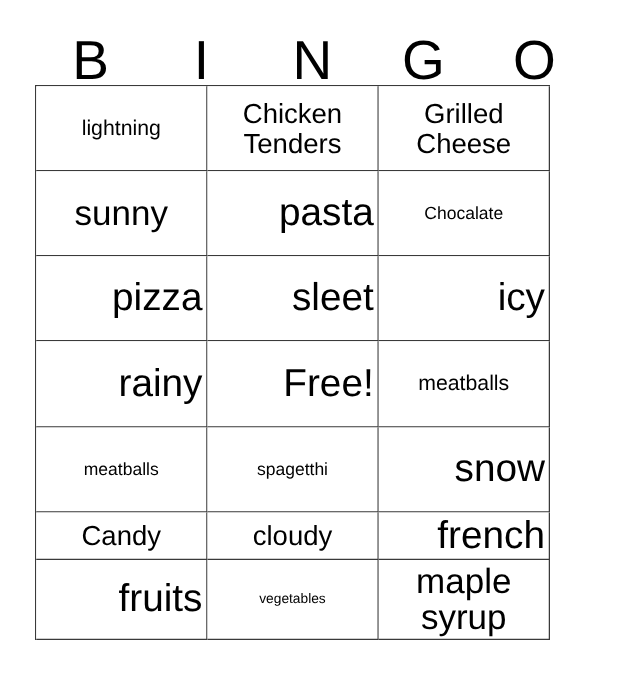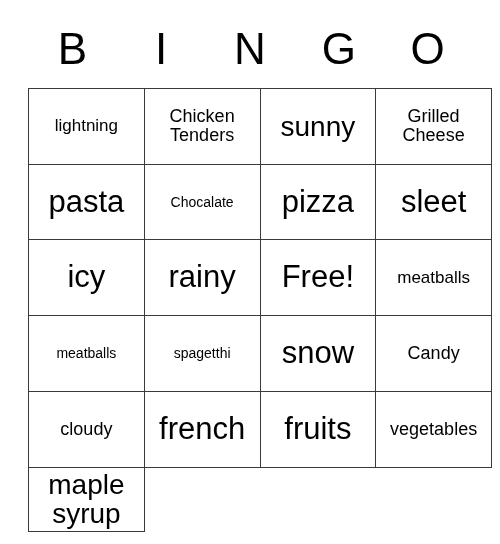--- a/index.html
+++ b/index.html
@@ -43,26 +43,26 @@
     font-weight: 400;
     letter-spacing: 0px;
     color: #000000;
     user-select: none;
   }
 
   
   #bingo-grid {
     position: absolute;
     left: 28px;
-    top: 88px;
-    width: 464px;
+    top: 68px;
+    width: 412px;
     height: 444px;
     box-sizing: border-box;
     display: grid;
-    grid-template-columns: repeat(4, 1fr);
+    grid-template-columns: repeat(3, 1fr);
     grid-template-rows: repeat(5, 1fr);
     border-top: 1.5px solid #3a3a3a;
     border-left: 1.5px solid #3a3a3a;
     background: #ffffff;
   }
 
   .bingo-cell {
     box-sizing: border-box;
     border-right: 1.5px solid #3a3a3a;
     border-bottom: 1.5px solid #3a3a3a;
@@ -79,26 +79,26 @@
     display: block;
     width: 100%;
     text-align: center;
     line-height: 1.06;
     color: #000000;
     word-wrap: break-word;
     font-weight: 400;
   }
 
   
-  .fs-xl  { font-size: 31px; }
+  .fs-xl  { font-size: 31px; text-align: right; }
   .fs-lg  { font-size: 28px; }
-  .fs-md  { font-size: 18px; }
+  .fs-md  { font-size: 22px; }
   .fs-sm  { font-size: 17px; }
   .fs-xs  { font-size: 14px; }
-  .fs-xxs { font-size: 18px; }
+  .fs-xxs { font-size: 11px; }
 </style>
 </head>
 <body>
 
 <div id="card-root">
 
   <div id="bingo-header">
     <div class="header-letter">B</div>
     <div class="header-letter">I</div>
     <div class="header-letter">N</div>
@@ -108,24 +108,24 @@
 
   <div id="bingo-grid">
 
     <div class="bingo-cell">
       <span class="cell-text fs-sm">lightning</span>
     </div>
     <div class="bingo-cell">
       <span class="cell-text fs-md">Chicken Tenders</span>
     </div>
     <div class="bingo-cell">
-      <span class="cell-text fs-lg">sunny</span>
+      <span class="cell-text fs-md">Grilled Cheese</span>
     </div>
     <div class="bingo-cell">
-      <span class="cell-text fs-md">Grilled Cheese</span>
+      <span class="cell-text fs-lg">sunny</span>
     </div>
 
     <div class="bingo-cell">
       <span class="cell-text fs-xl">pasta</span>
     </div>
     <div class="bingo-cell">
       <span class="cell-text fs-xs">Chocalate</span>
     </div>
     <div class="bingo-cell">
       <span class="cell-text fs-xl">pizza</span>

